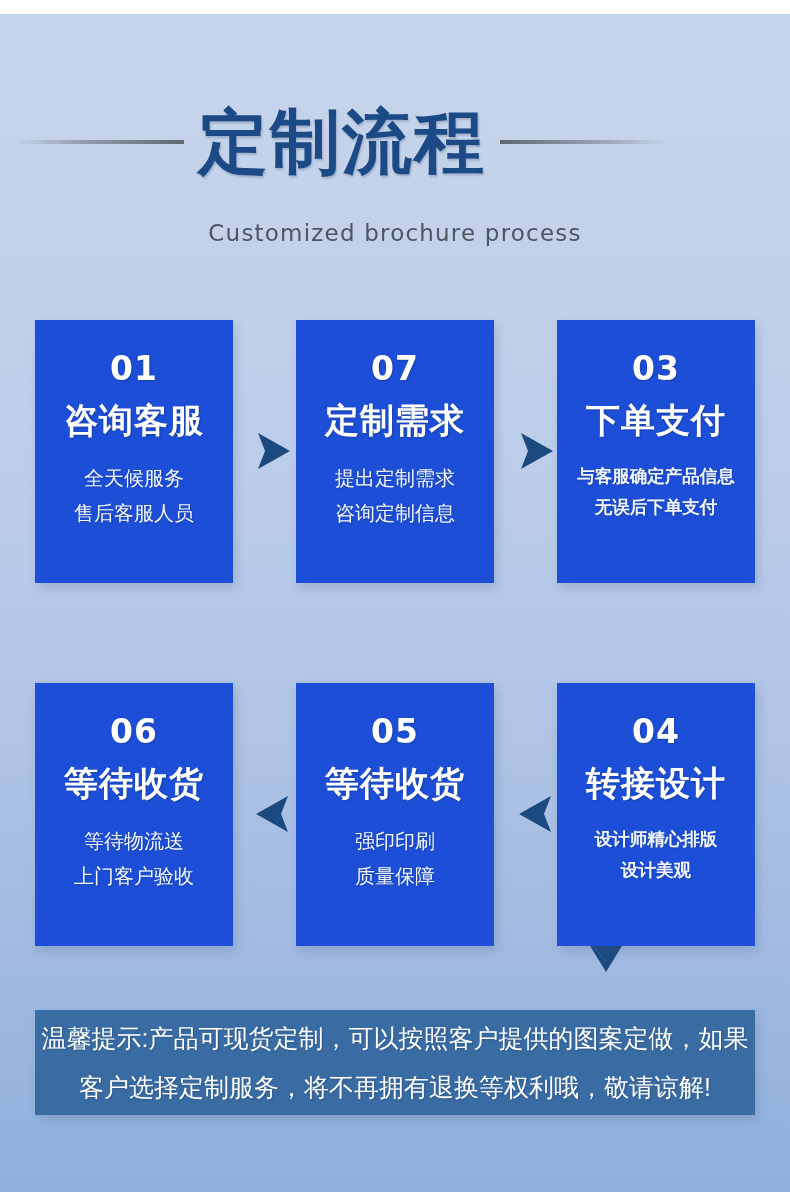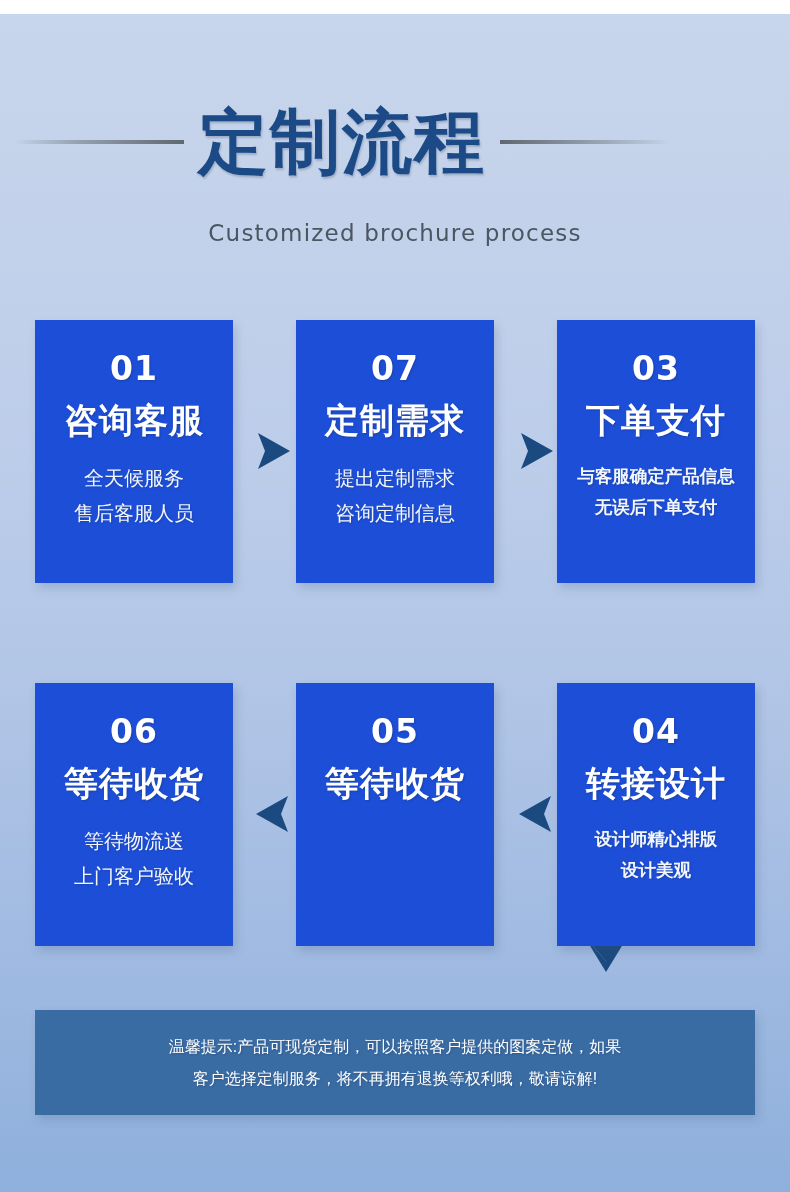--- a/index.html
+++ b/index.html
@@ -191,21 +191,21 @@
     top: 1010px;
     width: 720px;
     height: 105px;
     background: #3a6ca4;
     box-shadow: 3px 5px 9px rgba(60,85,120,0.2);
     display: flex;
     flex-direction: column;
     align-items: center;
     justify-content: center;
     color: #ffffff;
-    font-size: 16px;
+    font-size: 25px;
     line-height: 1.95;
     text-align: center;
     box-sizing: border-box;
     padding: 0 18px;
   }
   .notice .line {
     white-space: nowrap;
     text-shadow: 1px 1px 2px rgba(20,45,80,0.3);
   }
 </style>
@@ -292,20 +292,24 @@
 
       <div class="arrow-h b1">
         <svg viewBox="0 0 46 46" xmlns="http://www.w3.org/2000/svg">
           <path d="M38 5 L6 23 L38 41 L31 23 Z" fill="#1a4a80"></path>
         </svg>
       </div>
 
       <div class="card">
         <div class="card-num">05</div>
         <div class="card-title">等待收货</div>
+        <div class="card-desc">
+          <div>强印印刷</div>
+          <div>质量保障</div>
+        </div>
       </div>
 
       <div class="arrow-h b2">
         <svg viewBox="0 0 46 46" xmlns="http://www.w3.org/2000/svg">
           <path d="M38 5 L6 23 L38 41 L31 23 Z" fill="#1a4a80"></path>
         </svg>
       </div>
 
       <div class="card">
         <div class="card-num">04</div>

